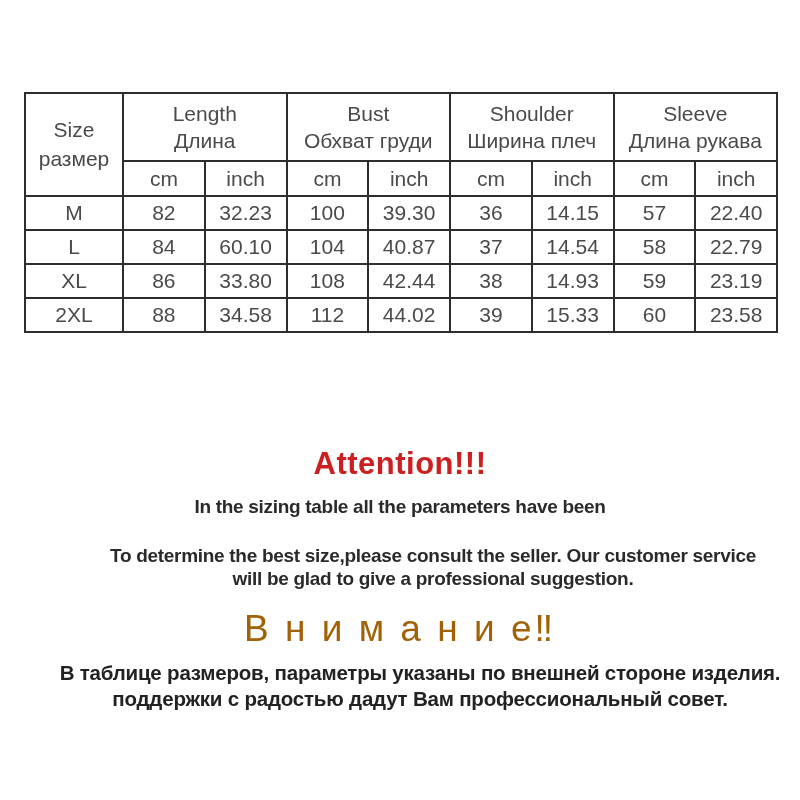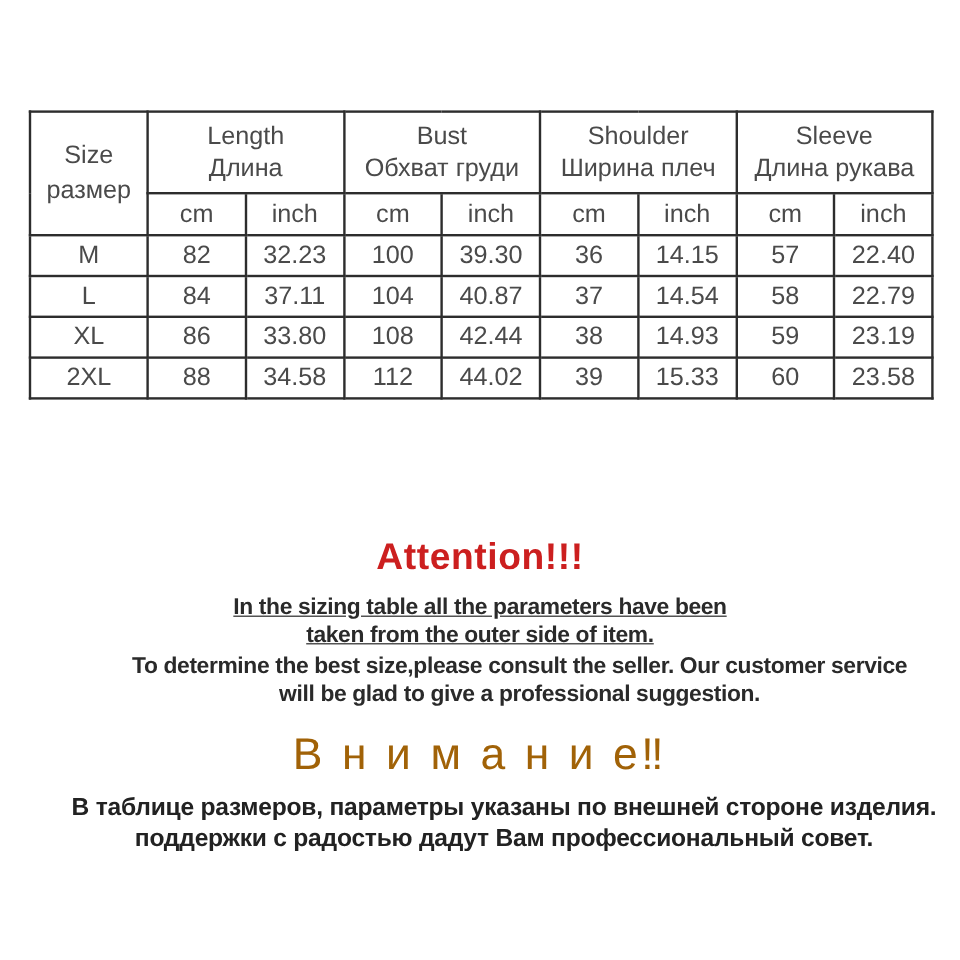--- a/index.html
+++ b/index.html
@@ -66,21 +66,21 @@
     color: #cc1f1f;
     letter-spacing: 0.5px;
   }
   .en-par {
     font-size: 19px;
     font-weight: bold;
     color: #2a2a2a;
     line-height: 23px;
     letter-spacing: -0.3px;
   }
-  .en-par-1 { top: 495px; text-decoration: underline; }
+  .en-par-1 { top: 495px; }
   .en-par-2 { top: 544px; padding-left: 33px; }
   .ru-title {
     top: 608px;
     font-size: 37px;
     font-weight: 400;
     color: #a16207;
     letter-spacing: 3px;
   }
   .ru-par {
     top: 660px;
@@ -147,21 +147,21 @@
     <td>100</td>
     <td>39.30</td>
     <td>36</td>
     <td>14.15</td>
     <td>57</td>
     <td>22.40</td>
   </tr>
   <tr class="data-row">
     <td>L</td>
     <td>84</td>
-    <td>37.11</td>
+    <td>60.10</td>
     <td>104</td>
     <td>40.87</td>
     <td>37</td>
     <td>14.54</td>
     <td>58</td>
     <td>22.79</td>
   </tr>
   <tr class="data-row">
     <td>XL</td>
     <td>86</td>
@@ -184,21 +184,20 @@
     <td>60</td>
     <td>23.58</td>
   </tr>
 </tbody>
   </table>
 
 <div class="notice attention-title">Attention!!!</div>
 
 <div class="notice en-par en-par-1">
   <div>In the sizing table all the parameters have been</div>
-  <div>taken from the outer side of item.</div>
 </div>
 
 <div class="notice en-par en-par-2">
   <div>To determine the best size,please consult the seller. Our customer service</div>
   <div>will be glad to give a professional suggestion.</div>
 </div>
 
 <div class="notice ru-title">В н и м а н и е‼</div>
 
 <div class="notice ru-par">

